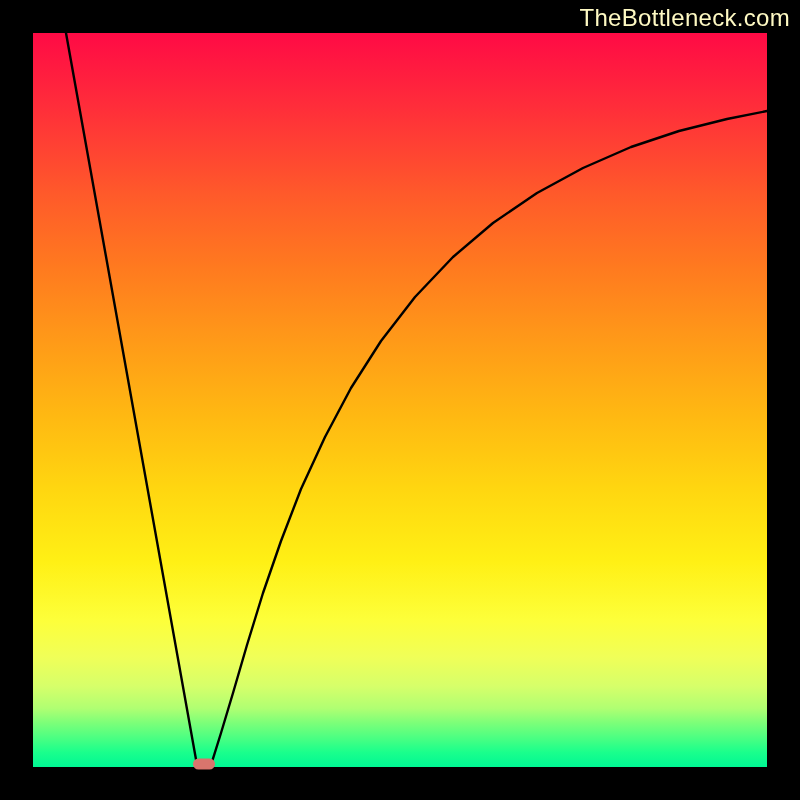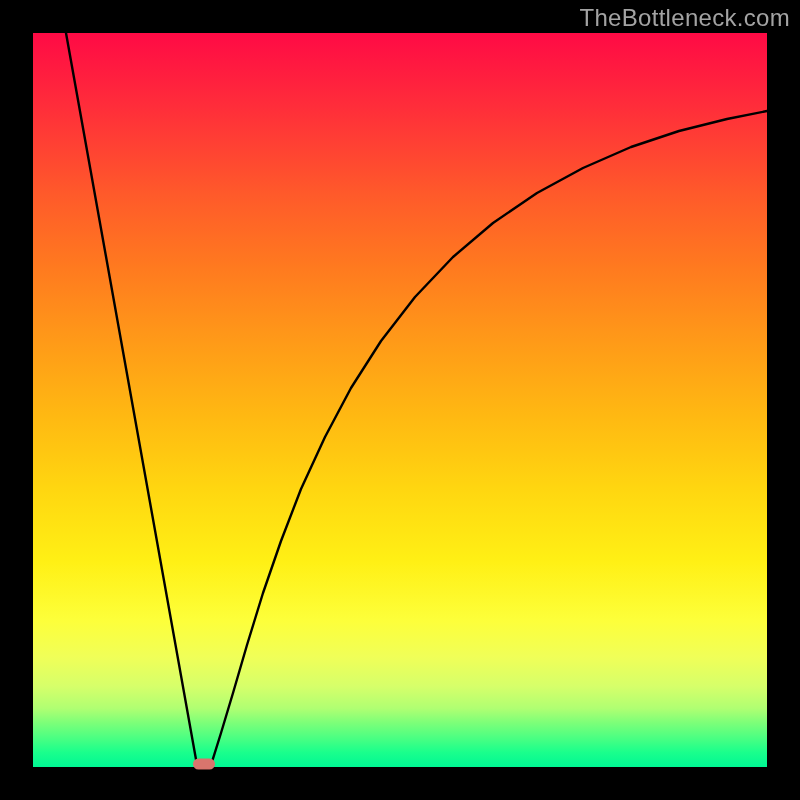--- a/index.html
+++ b/index.html
@@ -13,21 +13,21 @@
   .frame {
     position: relative;
     width: 800px;
     height: 800px;
     background: #000;
   }
   .watermark {
     position: absolute;
     top: 4px;
     right: 10px;
-    color: #a3a3a3;
+    color: #fef9c3;
     font-size: 24px;
     font-weight: 500;
     letter-spacing: 0.3px;
     user-select: none;
     margin-left: 24px;
   }
   .plot-area {
     position: absolute;
     left: 33px;
     top: 33px;

